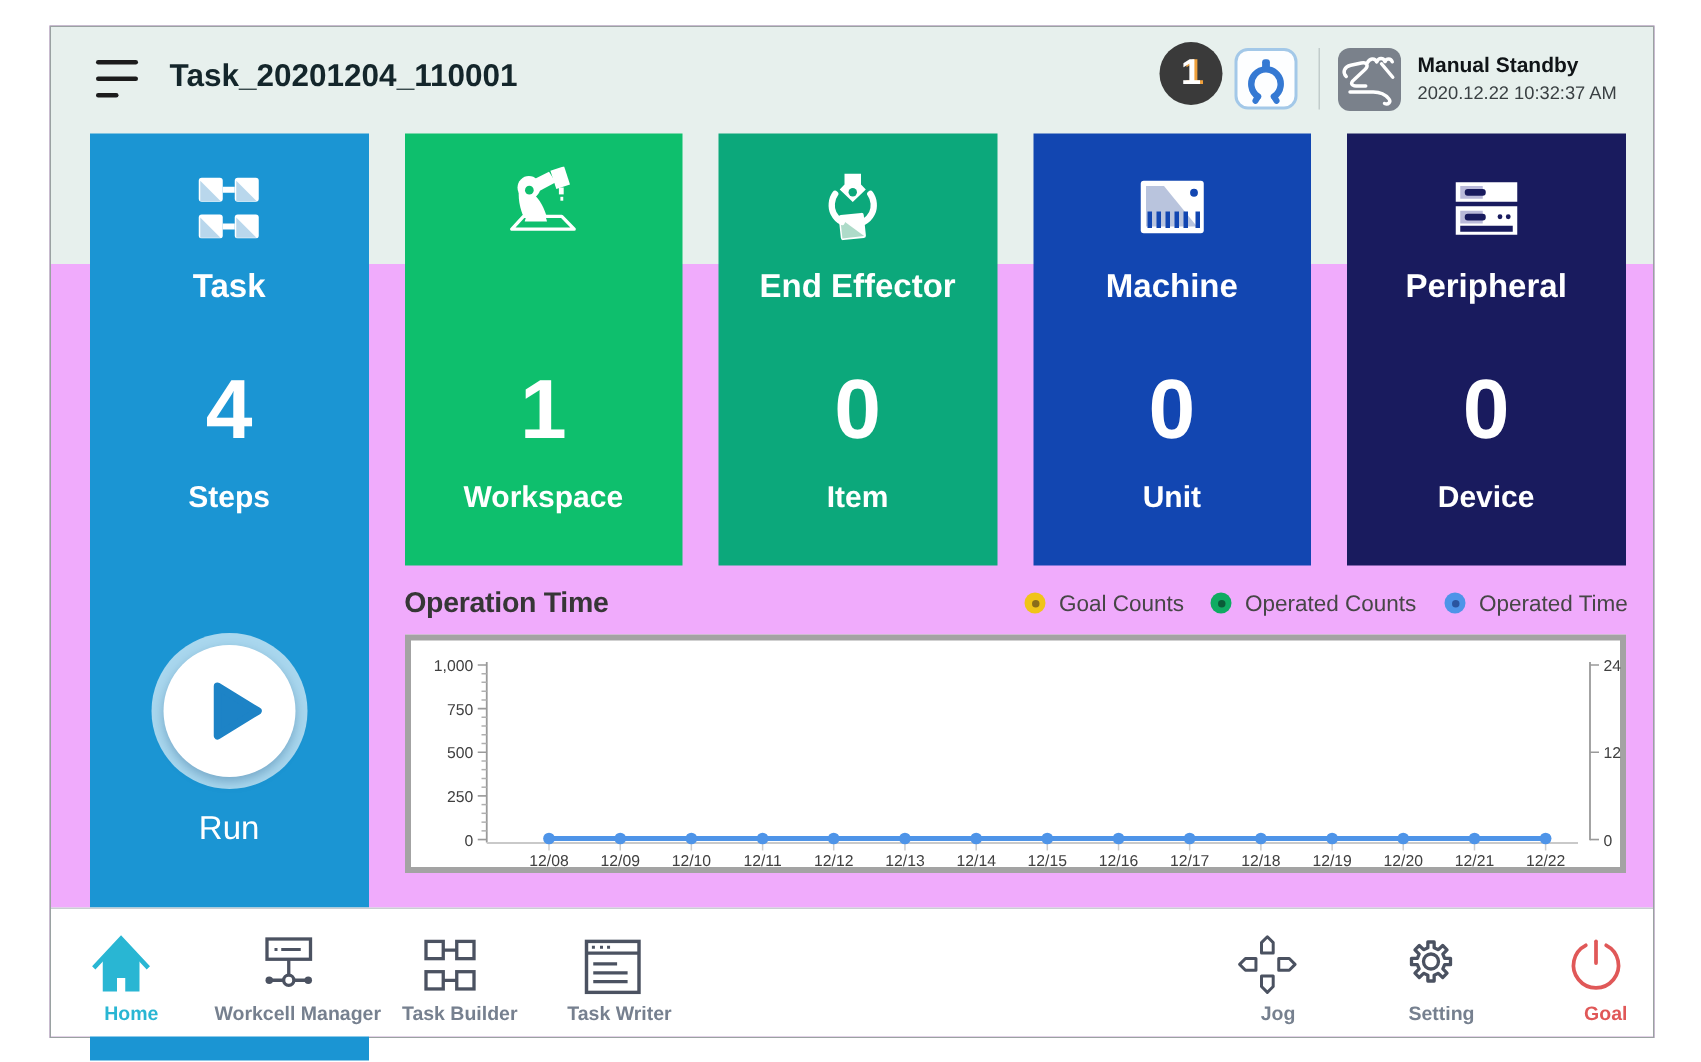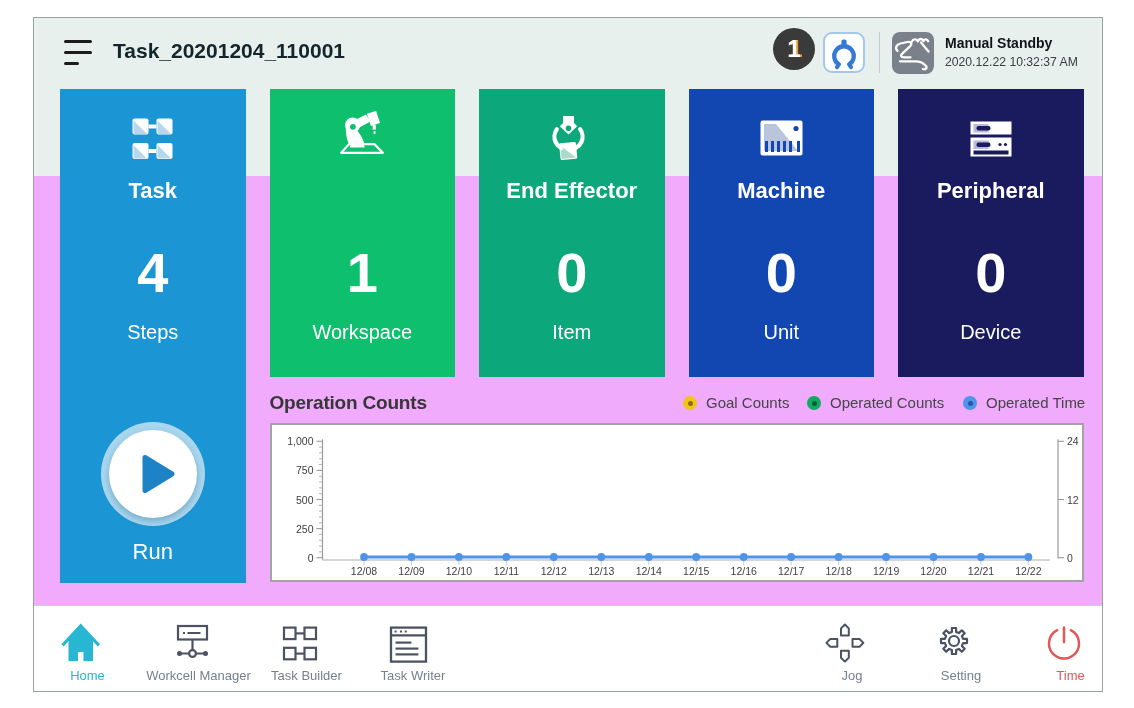--- a/index.html
+++ b/index.html
@@ -12,42 +12,42 @@
 #badge{position:absolute;left:739px;top:10px;width:42px;height:42px;border-radius:50%;background:#3a3a3a;color:#fff;text-align:center;line-height:42px;font-size:24px;font-weight:bold;text-shadow:2px 0 0 #efa03c}
 #gripbtn{position:absolute;left:789px;top:14px;width:42px;height:41px;border:2px solid #a3c8e8;border-radius:9px;background:#fdfeff}
 #hdivider{position:absolute;left:845px;top:14px;width:1px;height:41px;background:#c2cccb}
 #manualbox{position:absolute;left:858px;top:14px;width:42px;height:42px;border-radius:8px;background:#7a818b}
 #mantext{position:absolute;left:911px;top:16px;line-height:19px}
 #mantext .l1{font-size:14px;font-weight:bold;color:#101417}
 #mantext .l2{font-size:12.2px;color:#3a4043}
 .card{position:absolute;top:71px;width:185.5px;height:288px;color:#fff;text-align:center}
 .card .ttl{position:absolute;width:100%;top:89px;line-height:25px;font-size:22px;font-weight:bold}
 .card .num{position:absolute;width:100%;top:154px;line-height:60px;font-size:56px;font-weight:bold}
-.card .sub{position:absolute;width:100%;top:231px;line-height:24px;font-size:20px;font-weight:normal}
+.card .sub{position:absolute;width:100%;top:231px;line-height:24px;font-size:20px;font-weight:bold}
 .card .icon{position:absolute;width:100%;top:22px;height:52px;text-align:center}
-#card-task{left:26px;background:#1b95d3;height:494px}
+#card-task{left:26px;background:#1b95d3;height:618px}
 #card-robot{left:235.5px;background:#0ebf6d}
 #card-end{left:445px;background:#0ca87b}
 #card-machine{left:654.5px;background:#1246b1}
 #card-periph{left:864px;background:#191b5e}
 #runbtn{position:absolute;left:41px;top:333px;width:104px;height:104px;border-radius:50%;background:#a9d7ee}
 #runbtn .inner{position:absolute;left:8px;top:8px;width:88px;height:88px;border-radius:50%;background:#fff;box-shadow:0 3px 7px rgba(20,80,130,0.35)}
 #runlbl{position:absolute;width:100%;top:450px;font-size:22px;font-weight:normal}
 #opttl{position:absolute;left:235.5px;top:374px;font-size:19px;font-weight:bold;color:#363636;letter-spacing:-0.2px}
 .leg{position:absolute;top:376px;font-size:15px;color:#464646}
 .leg .dot{display:inline-block;width:14px;height:14px;border-radius:50%;vertical-align:-2px;margin-right:9px;position:relative}
 .leg .dot::after{content:"";position:absolute;left:4.5px;top:4.5px;width:5px;height:5px;border-radius:50%}
 #leg1{left:649px}#leg1 .dot{background:#f0c419}#leg1 .dot::after{background:#8a6d1a}
 #leg2{left:773px}#leg2 .dot{background:#0fab62}#leg2 .dot::after{background:#0a5c38}
 #leg3{left:929px}#leg3 .dot{background:#4e94e8}#leg3 .dot::after{background:#2a55a0}
-#chartbox{position:absolute;left:235.5px;top:405px;width:814px;height:159px;border:2px solid #a3a3a3;background:#fff}
+#chartbox{position:absolute;left:235.5px;top:405px;width:814px;height:159px;border:4px solid #a3a3a3;background:#fff}
 #nav{position:absolute;left:0;top:587px;width:100%;height:86px;border-top:1px solid #c9ced3;background:#fff}
 .nv{position:absolute;top:0;width:120px;height:86px;text-align:center}
 .nv svg{display:block;margin:13px auto 0}
-.nv .lbl{position:absolute;top:62px;left:14px;right:0;font-size:13px;font-weight:normal;color:#76808f}
+.nv .lbl{position:absolute;top:62px;left:14px;right:0;font-size:13px;font-weight:bold;color:#76808f}
 .nv.active .lbl{color:#29b6d3}
 #pw .lbl{color:#e05858}
 </style>
 </head>
 <body>
 <div id="frame">
   <div id="header">
     <div class="bar" style="left:30px;top:21.5px;width:28px"></div>
     <div class="bar" style="left:30px;top:33px;width:28px"></div>
     <div class="bar" style="left:30px;top:44px;width:15px"></div>
@@ -181,21 +181,21 @@
         <circle cx="30" cy="23.5" r="1.6" fill="#191b5e"></circle>
         <circle cx="35.5" cy="23.5" r="1.6" fill="#191b5e"></circle>
         <rect x="3.5" y="29.5" width="35" height="4" fill="#191b5e"></rect>
       </svg>
     </div>
     <div class="ttl">Peripheral</div>
     <div class="num">0</div>
     <div class="sub">Device</div>
   </div>
 
-  <div id="opttl">Operation Counts</div>
+  <div id="opttl">Operation Time</div>
   <div class="leg" id="leg1"><span class="dot"></span>Goal Counts</div>
   <div class="leg" id="leg2"><span class="dot"></span>Operated Counts</div>
   <div class="leg" id="leg3"><span class="dot"></span>Operated Time</div>
 
   <div id="chartbox">
     <svg width="812" height="157" viewBox="0 0 812 157">
       <path d="M50.5,14.3 L50.5,134.7" stroke="#9a9a9a" stroke-width="1.2" fill="none"></path>
       <line x1="44.5" y1="16.3" x2="50.5" y2="16.3" stroke="#9a9a9a" stroke-width="1.1"></line>
       <text x="41.5" y="20.3" text-anchor="end" font-size="10.5" fill="#404040" font-family="Liberation Sans, sans-serif">1,000</text>
       <line x1="44.5" y1="45.4" x2="50.5" y2="45.4" stroke="#9a9a9a" stroke-width="1.1"></line>
@@ -354,16 +354,16 @@
       </svg>
       <div class="lbl">Setting</div>
     </div>
     <div class="nv" id="pw" style="left:969.5px">
       <svg width="44" height="44" viewBox="0 0 44 44">
         <g fill="none" stroke="#e05858" stroke-width="2.5" stroke-linecap="round">
           <path d="M15.2,11.2 A 15,15 0 1 0 28.8,11.2"></path>
           <path d="M22,8.5 L22,23"></path>
         </g>
       </svg>
-      <div class="lbl">Time</div>
+      <div class="lbl">Goal</div>
     </div>
   </div>
 </div>
 
 </body></html>

